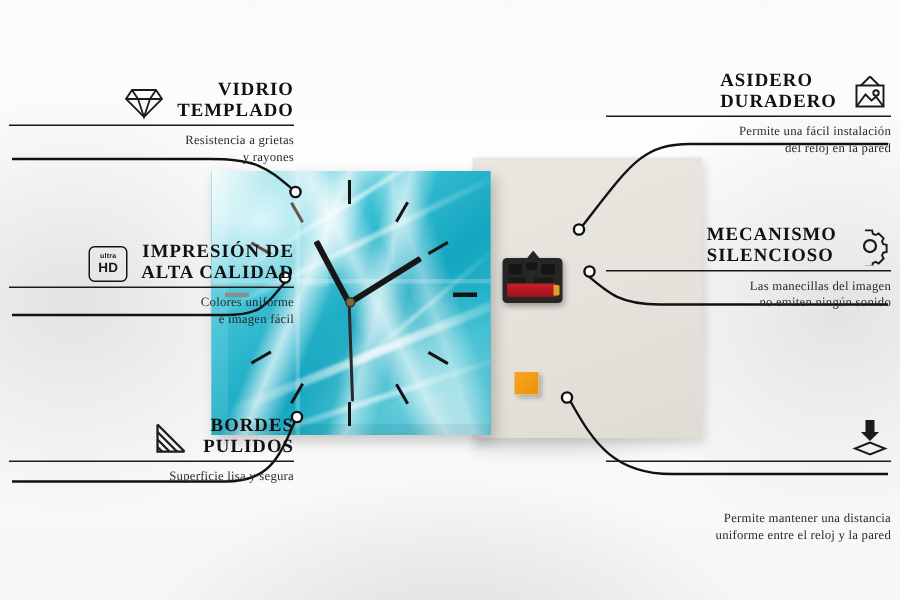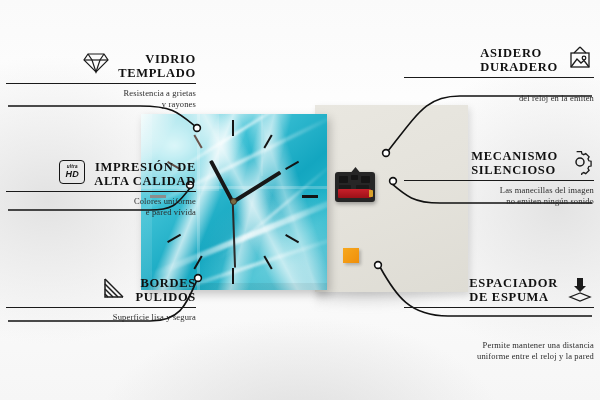--- a/index.html
+++ b/index.html
@@ -189,24 +189,23 @@
     gap: 8px;
   }
   .feature.left  .f-head { justify-content: flex-end; flex-direction: row; }
   .feature.right .f-head { justify-content: flex-start; flex-direction: row-reverse; }
 
   .f-icon {
     flex: 0 0 auto;
     width: 28px;
     height: 28px;
     display: flex;
-    align-items: flex-start;
+    align-items: flex-end;
     justify-content: center;
     color: #1b1b1b;
-    font-style: italic;
   }
   .f-title {
     font-family: "Liberation Serif", serif;
     font-size: 12.5px;
     font-weight: bold;
     letter-spacing: 0.7px;
     line-height: 14px;
     color: #111;
     text-transform: uppercase;
   }
@@ -351,21 +350,21 @@
     <div class="f-head">
       <span class="f-icon">
         <span class="hd-badge">
           <span class="hd-ultra">ultra</span>
           <span class="hd-hd">HD</span>
         </span>
       </span>
       <span class="f-title"><span>IMPRESIÓN DE</span><br><span>ALTA CALIDAD</span></span>
     </div>
     <div class="f-rule"></div>
-    <div class="f-sub"><span>Colores uniforme</span><br><span>e pared vívida</span></div>
+    <div class="f-sub"><span>Colores uniforme</span><br><span>e imagen fácil</span></div>
   </div>
 
   <div class="feature left" style="top:276px;">
     <div class="f-head">
       <span class="f-icon">
         <svg width="26" height="24" viewBox="0 0 26 24" fill="none" stroke="currentColor" stroke-width="1.5">
           <path d="M4 3 L22 21"></path>
           <path d="M4 8 L17 21"></path>
           <path d="M4 13 L12 21"></path>
           <path d="M4 18 L7 21"></path>
@@ -384,21 +383,21 @@
         <svg width="28" height="24" viewBox="0 0 28 24" fill="none" stroke="currentColor" stroke-width="1.3">
           <path d="M14 1 L8 7 M14 1 L20 7"></path>
           <rect x="5" y="7" width="18" height="14"></rect>
           <circle cx="18" cy="12" r="1.8"></circle>
           <path d="M5 21 L11 13 L15 17 L18 14.5 L23 21"></path>
         </svg>
       </span>
       <span class="f-title"><span>ASIDERO</span><br><span>DURADERO</span></span>
     </div>
     <div class="f-rule"></div>
-    <div class="f-sub" style="text-align:right;"><br><span>del reloj en la emiten</span></div>
+    <div class="f-sub" style="text-align:right;"><span>Permite una fácil instalación</span><br><span>del reloj en la pared</span></div>
   </div>
 
   <div class="feature right" style="top:149px;">
     <div class="f-head">
       <span class="f-icon">
         <svg width="26" height="26" viewBox="0 0 26 26" fill="none" stroke="currentColor" stroke-width="1.5">
           <path d="M10.2 2 h5.6 l.5 2.6 2.2 1 2.3-1.3 3.9 3.9 -1.3 2.3 1 2.2 2.6 .5 v5.6 l-2.6 .5 -1 2.2 1.3 2.3 -3.9 3.9 -2.3-1.3 -2.2 1 -.5 2.6 h-5.6" transform="scale(0.86) translate(1,1)"></path>
           <circle cx="13" cy="13" r="4"></circle>
         </svg>
       </span>
@@ -410,19 +409,18 @@
 
   <div class="feature right" style="top:276px;">
     <div class="f-head">
       <span class="f-icon">
         <svg width="26" height="26" viewBox="0 0 26 26" fill="none" stroke="currentColor" stroke-width="1.3">
           <path d="M13 2 L13 11 M13 2 L13 11"></path>
           <path d="M10 2 h6 v8 h3 l-6 6 -6 -6 h3 z" fill="currentColor" stroke="none"></path>
           <path d="M13 17 L3 21 L13 25 L23 21 Z"></path>
         </svg>
       </span>
-      <span class="f-title"><span>ESPACIADOR</span><br><span>DE ESPUMA</span></span>
     </div>
     <div class="f-rule"></div>
     <div class="f-sub" style="text-align:right;margin-top:32px;"><span>Permite mantener una distancia</span><br><span>uniforme entre el reloj y la pared</span></div>
   </div>
 
 </div>
 
 </body></html>

